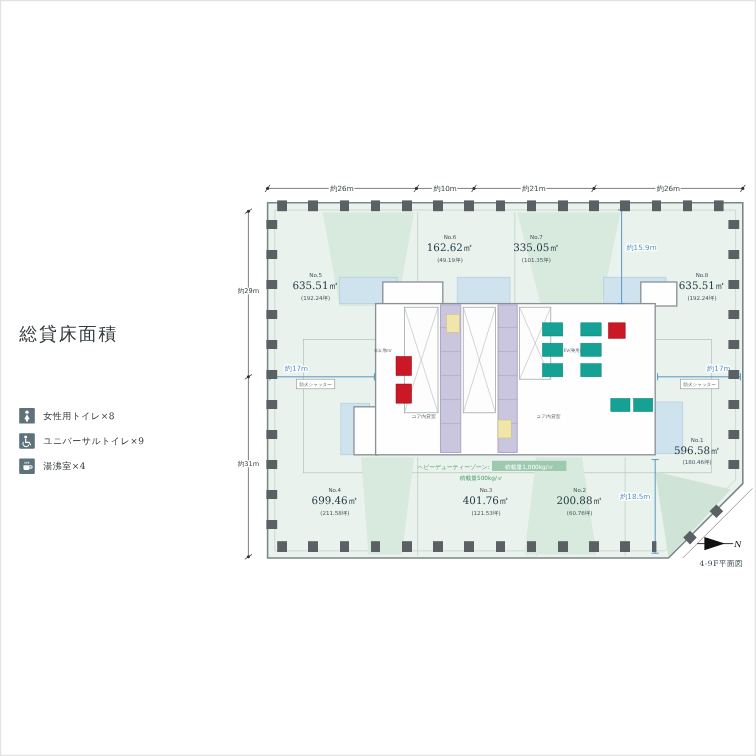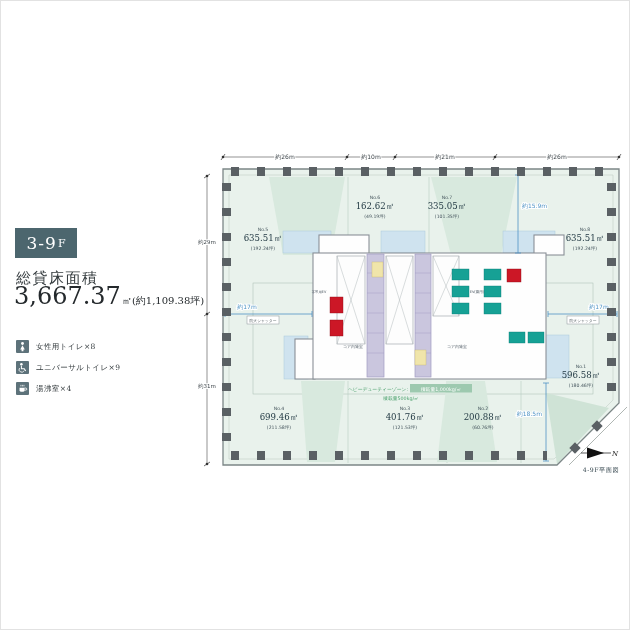--- a/index.html
+++ b/index.html
@@ -70,30 +70,21 @@
     background:repeating-linear-gradient(to bottom,#5a6064 0 8px,transparent 8px 25px);}
   .cols-right{left:606px;top:182px;width:9px;height:212px;
     background:repeating-linear-gradient(to bottom,#5a6064 0 8px,transparent 8px 25px);}
 </style>
 </head>
 <body>
 
 <div class="page">
 
   <aside class="panel">
-    <div class="badge">
-      <span class="big">3-9</span>
-      <span class="small">F</span>
-    </div>
     <div class="area-label">総貸床面積</div>
-    <div class="area-row">
-      <span class="val">3,667.37</span>
-      <span class="unit">㎡</span>
-      <span class="tsubo">(約1,109.38坪)</span>
-    </div>
 
     <div class="fac" style="top:339px">
       <span class="ic">
         <svg width="11" height="11" viewBox="0 0 13 13">
             <g fill="#fff">
           <circle cx="6.5" cy="2.9" r="1.7"></circle>
           <path d="M6.5 5 l2.7 5H7.6v2H5.4v-2H3.8z"></path>
             </g>
           </svg>
       </span>

